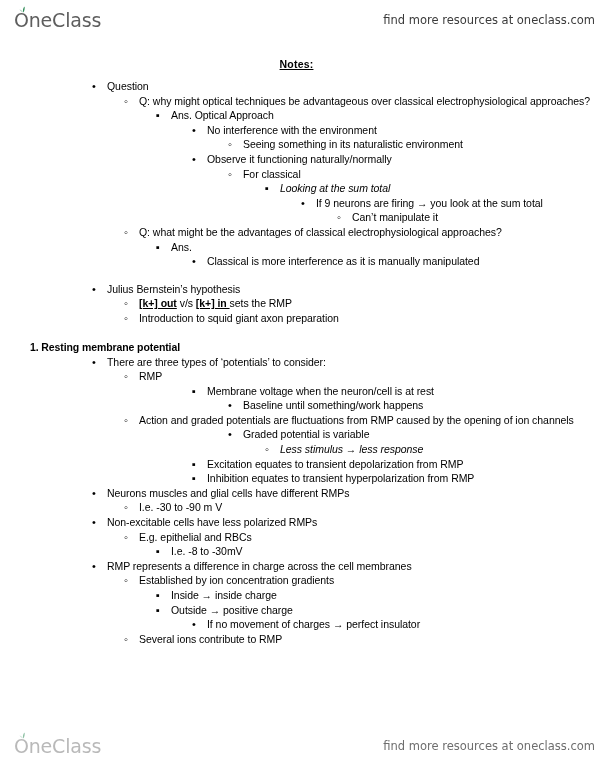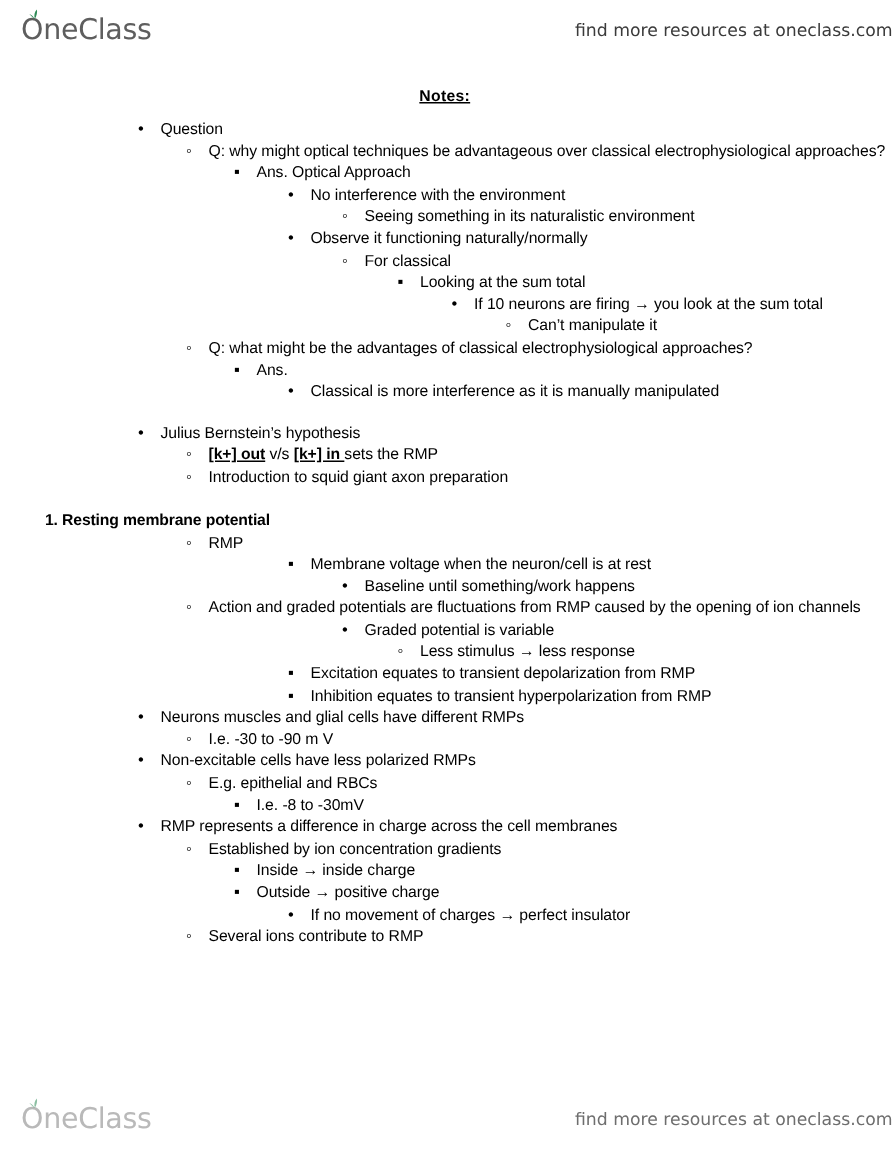--- a/index.html
+++ b/index.html
@@ -112,21 +112,21 @@
   .mk.disc::before  { content: "\2022"; font-size: 11px; }
   .mk.circle::before{ content: "\25E6"; font-size: 11px; }
   .mk.square::before{ content: "\25AA"; font-size: 11px; }
 
   
   .l1 { margin-left: 92px; }
   .l2 { margin-left: 124px; }
   .l3 { margin-left: 156px; }
   .l4 { margin-left: 192px; }
   .l5 { margin-left: 228px; }
-  .l6 { margin-left: 265px; }
+  .l6 { margin-left: 265px; font-style: italic; }
   .l7 { margin-left: 301px; }
   .l8 { margin-left: 337px; }
 
   .spacer { height: 13px; }
 
   b.u { font-weight: bold; text-decoration: underline; }
 </style>
 </head>
 <body>
 
@@ -146,31 +146,32 @@
   <div class="doc-title">Notes:</div>
   <div id="outline">
       <div class="li l1"><span class="mk disc"></span><span>Question</span></div>
       <div class="li l2"><span class="mk circle"></span><span>Q: why might optical techniques be advantageous over classical electrophysiological approaches?</span></div>
       <div class="li l3"><span class="mk square"></span><span>Ans. Optical Approach</span></div>
       <div class="li l4"><span class="mk disc"></span><span>No interference with the environment</span></div>
       <div class="li l5"><span class="mk circle"></span><span>Seeing something in its naturalistic environment</span></div>
       <div class="li l4"><span class="mk disc"></span><span>Observe it functioning naturally/normally</span></div>
       <div class="li l5"><span class="mk circle"></span><span>For classical</span></div>
       <div class="li l6"><span class="mk square"></span><span>Looking at the sum total</span></div>
-      <div class="li l7"><span class="mk disc"></span><span>If 10 neurons are firing → you look at the sum total</span></div>
+      <div class="li l7"><span class="mk disc"></span><span>If 9 neurons are firing → you look at the sum total</span></div>
       <div class="li l8"><span class="mk circle"></span><span>Can’t manipulate it</span></div>
       <div class="li l2"><span class="mk circle"></span><span>Q: what might be the advantages of classical electrophysiological approaches?</span></div>
       <div class="li l3"><span class="mk square"></span><span>Ans.</span></div>
       <div class="li l4"><span class="mk disc"></span><span>Classical is more interference as it is manually manipulated</span></div>
       <div class="spacer"></div>
       <div class="li l1"><span class="mk disc"></span><span>Julius Bernstein’s hypothesis</span></div>
       <div class="li l2"><span class="mk circle"></span><span><b class="u">[k+] out</b> v/s <b class="u">[k+] in </b>sets the RMP</span></div>
       <div class="li l2"><span class="mk circle"></span><span>Introduction to squid giant axon preparation</span></div>
       <div class="spacer"></div>
       <div class="heading">1. Resting membrane potential</div>
+      <div class="li l1"><span class="mk disc"></span><span>There are three types of ‘potentials’ to consider:</span></div>
       <div class="li l2"><span class="mk circle"></span><span>RMP</span></div>
       <div class="li l4"><span class="mk square"></span><span>Membrane voltage when the neuron/cell is at rest</span></div>
       <div class="li l5"><span class="mk disc"></span><span>Baseline until something/work happens</span></div>
       <div class="li l2"><span class="mk circle"></span><span>Action and graded potentials are fluctuations from RMP caused by the opening of ion channels</span></div>
       <div class="li l5"><span class="mk disc"></span><span>Graded potential is variable</span></div>
       <div class="li l6"><span class="mk circle"></span><span>Less stimulus → less response</span></div>
       <div class="li l4"><span class="mk square"></span><span>Excitation equates to transient depolarization from RMP</span></div>
       <div class="li l4"><span class="mk square"></span><span>Inhibition equates to transient hyperpolarization from RMP</span></div>
       <div class="li l1"><span class="mk disc"></span><span>Neurons muscles and glial cells have different RMPs</span></div>
       <div class="li l2"><span class="mk circle"></span><span>I.e. -30 to -90 m V</span></div>

